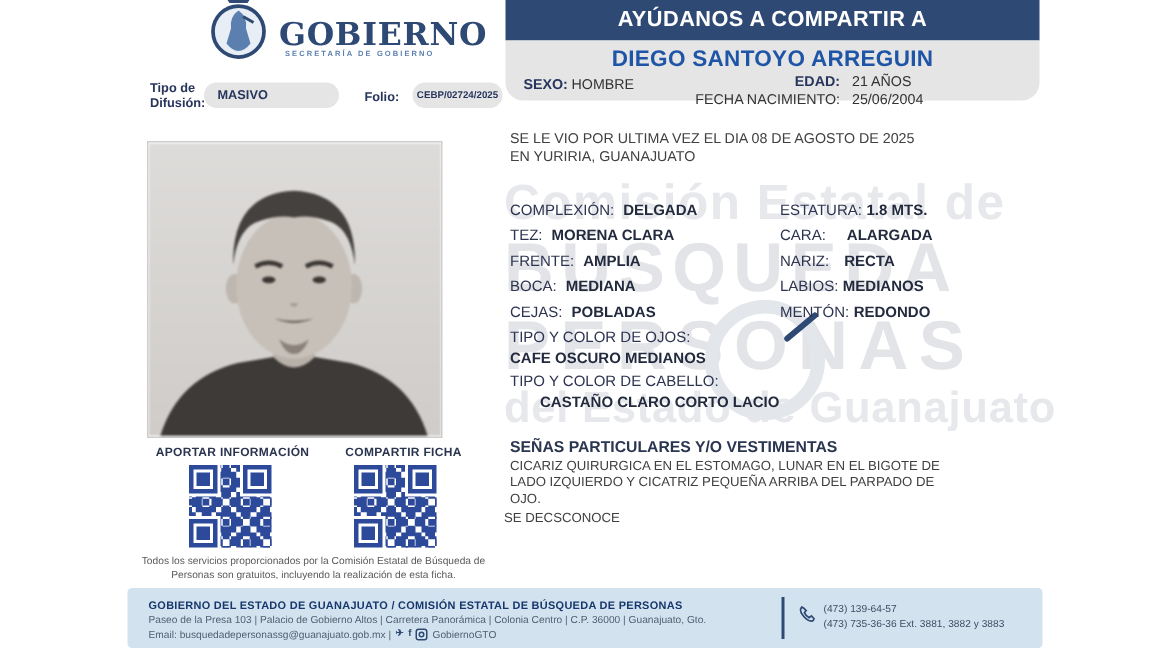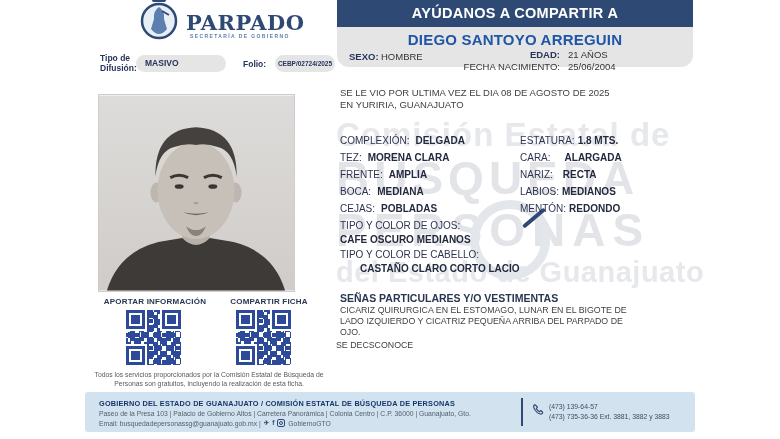--- a/index.html
+++ b/index.html
@@ -70,21 +70,21 @@
   <div class="abs mag-handle" style="left:520px;top:216px;"></div>
 
   <div class="abs" style="left:138px;top:-8px;width:42px;height:52px;">
     <svg width="42" height="52" viewBox="0 0 42 52">
       <path d="M13 7 Q13 1 16 1 Q17 5 21 5 Q25 5 26 1 Q29 1 29 7 L27 10 L15 10 Z" fill="#2e4a74"></path>
       <circle cx="21" cy="29" r="17" fill="#e7eef6" stroke="#2e4a74" stroke-width="2.5"></circle>
       <path d="M21 15 Q27 19 26 27 L29 37 Q25 42 21 42 Q17 42 13 37 L16 27 Q15 19 21 15 Z" fill="#5b7fae"></path>
       <path d="M24 19 L31 23" stroke="#2e4a74" stroke-width="2"></path>
     </svg>
   </div>
-  <div class="abs wordmark" style="left:186px;top:10px;">PARPADO</div>
+  <div class="abs wordmark" style="left:186px;top:10px;">GOBIERNO</div>
   <div class="abs wordsub" style="left:190px;top:33px;">SECRETARÍA DE GOBIERNO</div>
 
   <div class="abs fieldlab" style="left:100px;top:54px;width:38px;">Tipo de Difusión:</div>
   <div class="abs pill" style="left:136px;top:55px;width:90px;font-size:8.5px;line-height:17px;padding-left:9px;box-sizing:border-box;">MASIVO</div>
   <div class="abs fieldlab" style="left:243px;top:60px;">Folio:</div>
   <div class="abs pill" style="left:275px;top:55px;width:60px;font-size:6.5px;line-height:17px;text-align:center;">CEBP/02724/2025</div>
 
   <div class="abs banner z1" style="left:337px;top:0;">
     <span>AYÚDANOS A COMPARTIR A</span>
   </div>

